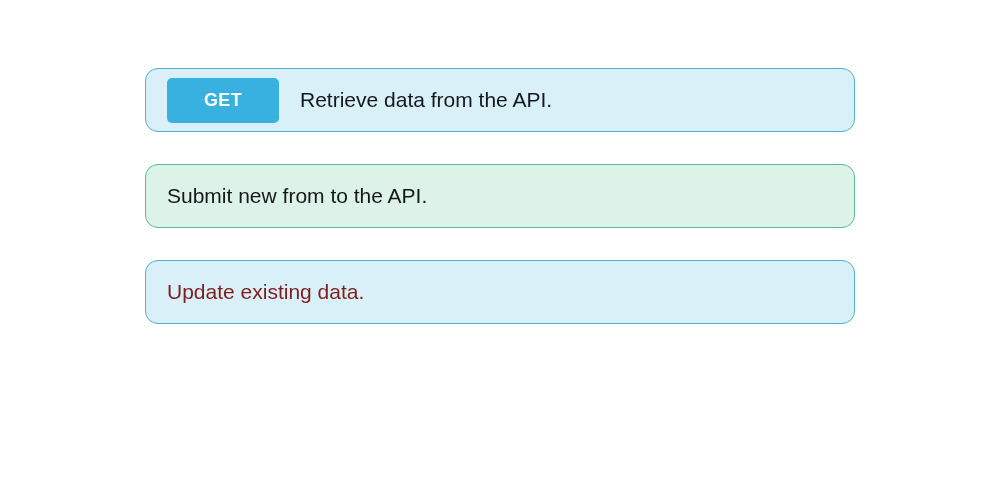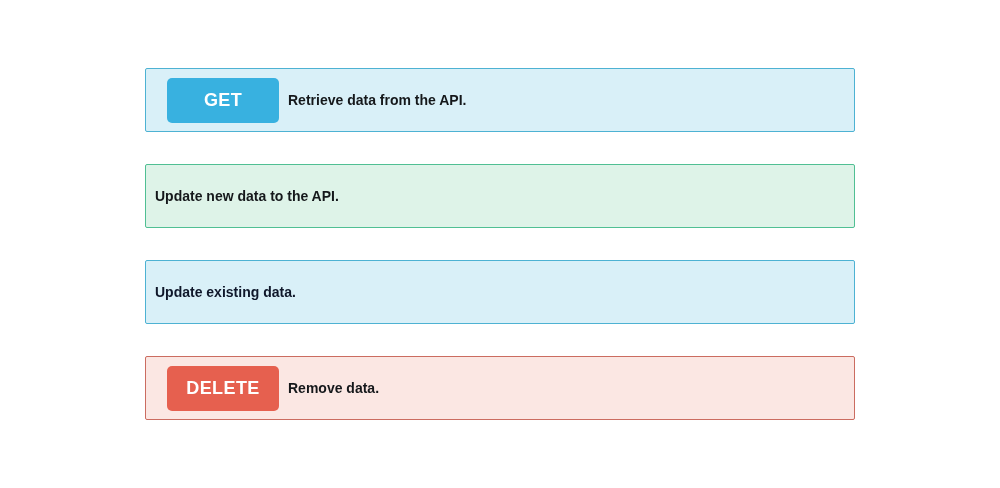--- a/index.html
+++ b/index.html
@@ -18,64 +18,60 @@
     margin: 68px auto 0 auto;
     display: flex;
     flex-direction: column;
     gap: 32px;
   }
   .method-row {
     box-sizing: border-box;
     height: 64px;
     background: var(--row-bg, #eee);
     border: 1.5px solid var(--row-border, #ccc);
-    border-radius: 2px;
+    border-radius: 13px;
     display: flex;
     align-items: center;
   }
   .method-badge {
     box-sizing: border-box;
     margin-left: 21px;
     width: 112px;
     height: 45px;
     border-radius: 5px;
     background: var(--badge-bg, #999);
     color: #ffffff;
     font-size: 18px;
     font-weight: 700;
     letter-spacing: 0.4px;
     display: flex;
     align-items: center;
     justify-content: center;
     flex: 0 0 auto;
   }
   .method-description {
-    margin-left: 9px;
-    font-size: 14px;
-    font-weight: 700;
+    margin-left: 21px;
+    font-size: 21px;
+    font-weight: 400;
     color: #15181b;
     white-space: nowrap;
   }
 </style>
 </head>
 <body style="background: rgb(255, 255, 255);">
 
 <div class="method-list">
 
   <div class="method-row" style="--row-bg: #d9f0f8; --row-border: #4db2d3; --badge-bg: #38b1e0;">
     <span class="method-badge">GET</span>
     <span class="method-description" style="color: rgb(21, 24, 27);">Retrieve data from the API.</span>
   </div>
 
   <div class="method-row" style="--row-bg: #def3e8; --row-border: #50bf93; --badge-bg: #3fc48c;">
-    <span class="method-description" style="color: rgb(21, 24, 27);">Update new data to the API.</span>
+    <span class="method-description" style="color: rgb(21, 24, 27);">Submit new from to the API.</span>
   </div>
 
   <div class="method-row" style="--row-bg: #d9f0f8; --row-border: #4db2d3; --badge-bg: #38b1e0;">
-    <span class="method-description" style="color: #0f172a;">Update existing data.</span>
+    <span class="method-description" style="color: #7f1d1d;">Update existing data.</span>
   </div>
 
-  <div class="method-row" style="--row-bg: #fbe7e3; --row-border: #cb6c60; --badge-bg: #e6604f;">
-    <span class="method-badge">DELETE</span>
-    <span class="method-description" style="color: rgb(21, 24, 27);">Remove data.</span>
-  </div>
 
 </div>
 
 </body></html>

